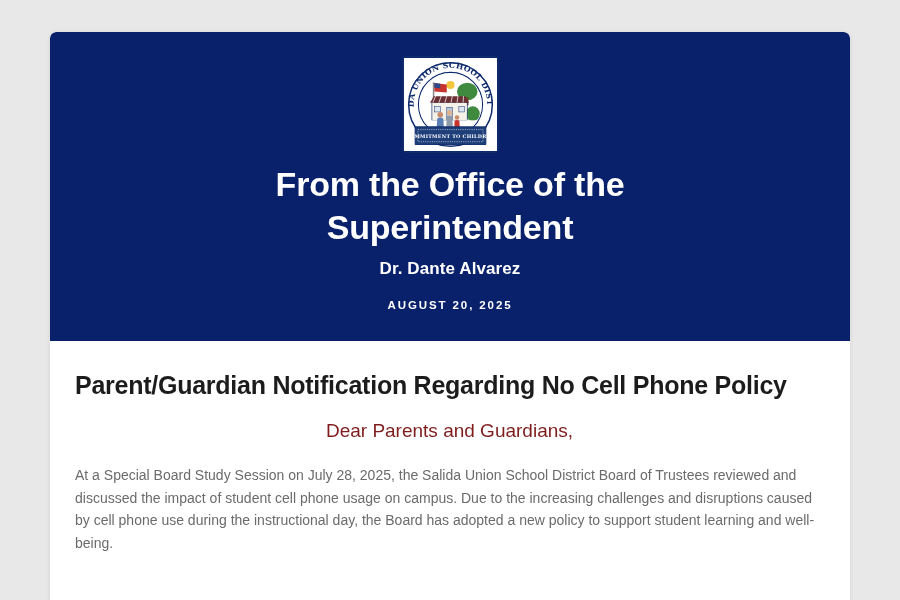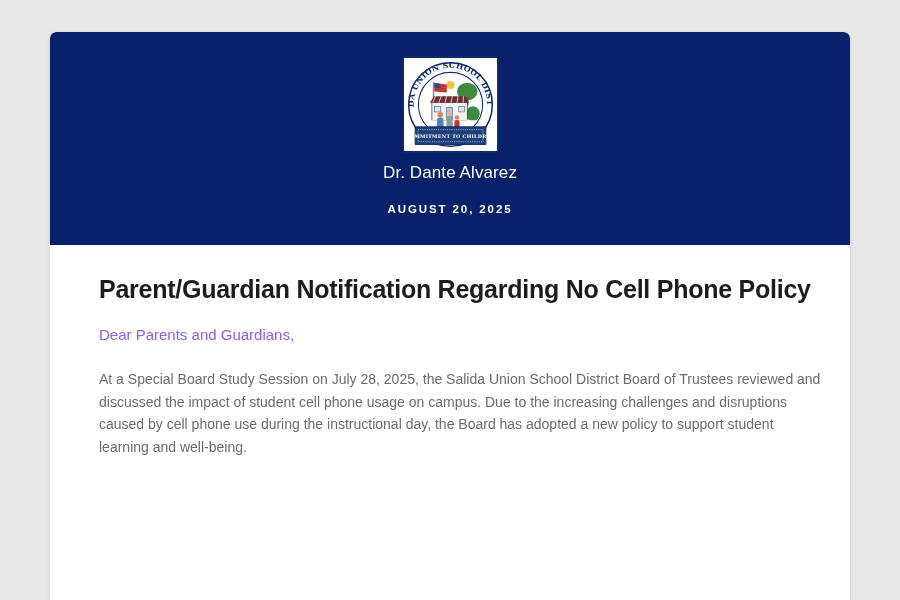--- a/index.html
+++ b/index.html
@@ -64,52 +64,52 @@
     font-size: 34px;
     line-height: 43px;
     font-weight: 700;
     letter-spacing: -0.2px;
     max-width: 520px;
     margin: 0 auto;
   }
   .masthead-subtitle {
     color: #ffffff;
     font-size: 17px;
-    font-weight: 400;
+    font-weight: 700;
     margin-top: 10px;
     letter-spacing: 0.1px;
   }
   .masthead-date {
     color: #ffffff;
     font-size: 11.5px;
     font-weight: 700;
     letter-spacing: 1.9px;
     margin-top: 20px;
   }
 
   
   .article {
     background: #ffffff;
     padding: 28px 26px 40px 25px;
-    margin-left: 24px;
   }
   .article-title {
     color: #1c1c1c;
     font-size: 25px;
     line-height: 33px;
     font-weight: 700;
     letter-spacing: -0.25px;
     margin-bottom: 18px;
     max-width: 752px;
   }
   .article-greeting {
-    color: #8b5cf6;
-    font-size: 15px;
+    color: #7f1d1d;
+    font-size: 19px;
     line-height: 22px;
     margin-bottom: 22px;
+    text-align: center;
   }
   .article-paragraph {
     color: #6b6b6b;
     font-size: 14px;
     line-height: 22.5px;
     max-width: 748px;
   }
 </style>
 </head>
 <body>
@@ -180,20 +180,21 @@
               <path d="M 54.4,67.5 Q 57,65.8 59.6,67.5 L 60,76 L 54,76 Z" fill="#c8332e"></path>
             </g>
           </g>
 
           <path d="M 12,74 L 88,74 L 88,93 L 12,93 Z" fill="#1e3f7a" stroke="#0d2a6b" stroke-width="1"></path>
           <rect x="15" y="77" width="70" height="13" fill="none" stroke="#ffffff" stroke-width="0.6" stroke-dasharray="1.2 1.2"></rect>
           <text x="50" y="86" text-anchor="middle" font-family="DejaVu Serif, serif" font-size="5.2" font-weight="700" fill="#ffffff" letter-spacing="0.3">COMMITMENT TO CHILDREN</text>
         </svg>
       </div>
 
+      <h1 class="masthead-title">From the Office of the Superintendent</h1>
 
       <div class="masthead-subtitle">Dr. Dante Alvarez</div>
 
       <div class="masthead-date">AUGUST 20, 2025</div>
     </header>
 
     <section class="article">
       <h2 class="article-title">Parent/Guardian Notification Regarding No Cell Phone Policy</h2>
 
       <p class="article-greeting">Dear Parents and Guardians,</p>

